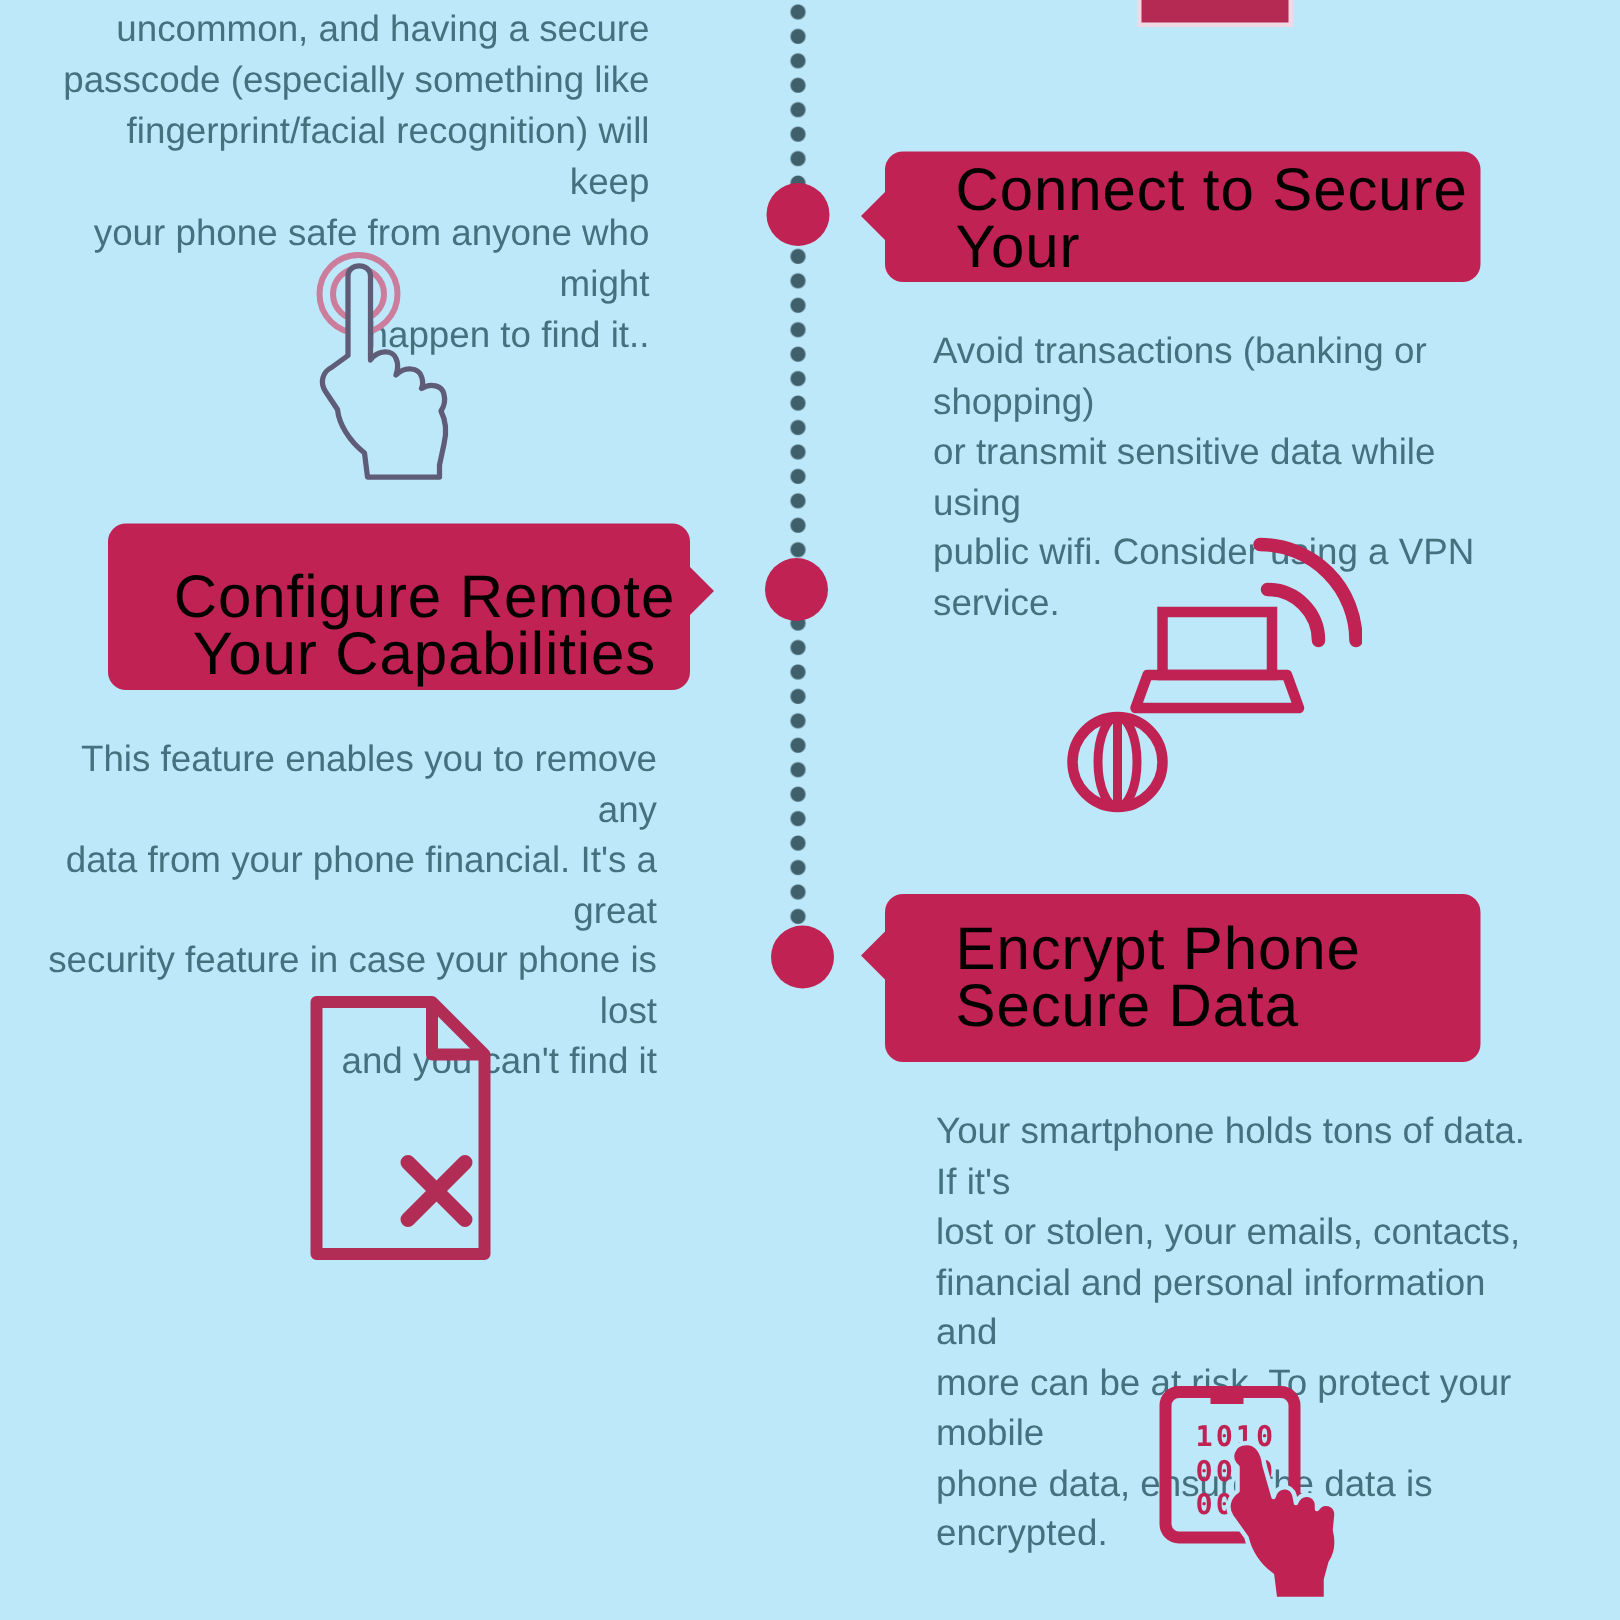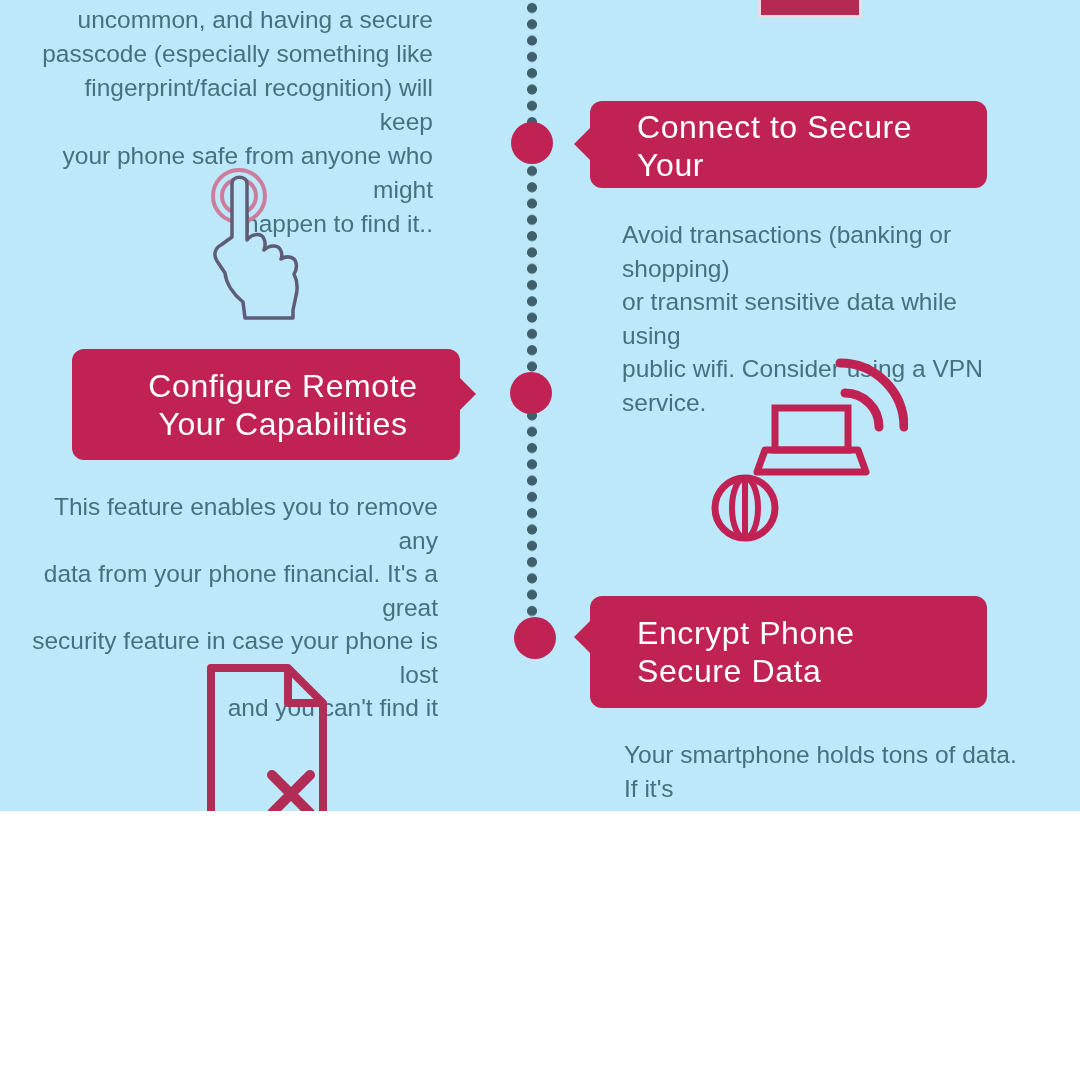--- a/index.html
+++ b/index.html
@@ -1,17 +1,17 @@
 <!DOCTYPE html>
 <html><head>
 <meta charset="utf-8">
 <style>
   html,body{margin:0;padding:0;}
   .canvas{
-    position:relative;width:1080px;height:811px;overflow:hidden;
+    position:relative;width:1080px;height:1080px;overflow:hidden;
     background:#bde8f9;
     font-family:"Liberation Sans",sans-serif;
   }
   
   .timeline{
     position:absolute;left:525px;top:0;width:14px;height:654px;
     background-image:radial-gradient(circle at 7px 8px,#3f5f6b 4.6px,rgba(0,0,0,0) 5.4px);
     background-size:14px 16.3px;background-repeat:repeat-y;
   }
   .node{
@@ -30,27 +30,27 @@
   .lines{white-space:pre-line;color:#45717f;font-size:24.5px;line-height:33.5px;}
   .intro{
     position:absolute;left:40px;top:3px;width:393px;text-align:right;line-height:34px;
   }
   .body1{position:absolute;left:622px;top:218px;width:400px;text-align:left;}
   .body2{position:absolute;left:30px;top:490px;width:408px;text-align:right;}
   .body3{position:absolute;left:624px;top:738px;width:400px;text-align:left;}
   
   .banner{
     position:absolute;background:#c02253;border-radius:12px;
-    color:#ffffff;font-size:32px;line-height:38px;letter-spacing:0.6px;font-weight:500;
+    color:#000000;font-size:40px;line-height:38px;letter-spacing:0.6px;font-weight:500;
   }
   .banner-title span{display:block;}
   .banner1{left:590px;top:101px;width:397px;height:87px;}
   .banner1 .banner-title{padding:7px 0 0 47px;}
   .banner2{left:72px;top:349px;width:388px;height:111px;text-align:center;}
-  .banner2 .banner-title{padding:18px 0 0 34px;}
+  .banner2 .banner-title{padding:18px 0 0 34px;margin-top:12px;}
   .banner3{left:590px;top:596px;width:397px;height:112px;}
   .banner3 .banner-title{padding:18px 0 0 47px;}
   .tail{position:absolute;width:0;height:0;border-top:17px solid transparent;border-bottom:17px solid transparent;}
   .tail-left{left:-16px;border-right:17px solid #c02253;}
   .tail-right{right:-16px;border-left:17px solid #c02253;}
   .banner1 .tail{top:26px;}
   .banner2 .tail{top:28px;}
   .banner3 .tail{top:24px;}
   .icon{position:absolute;}
   .binary{

